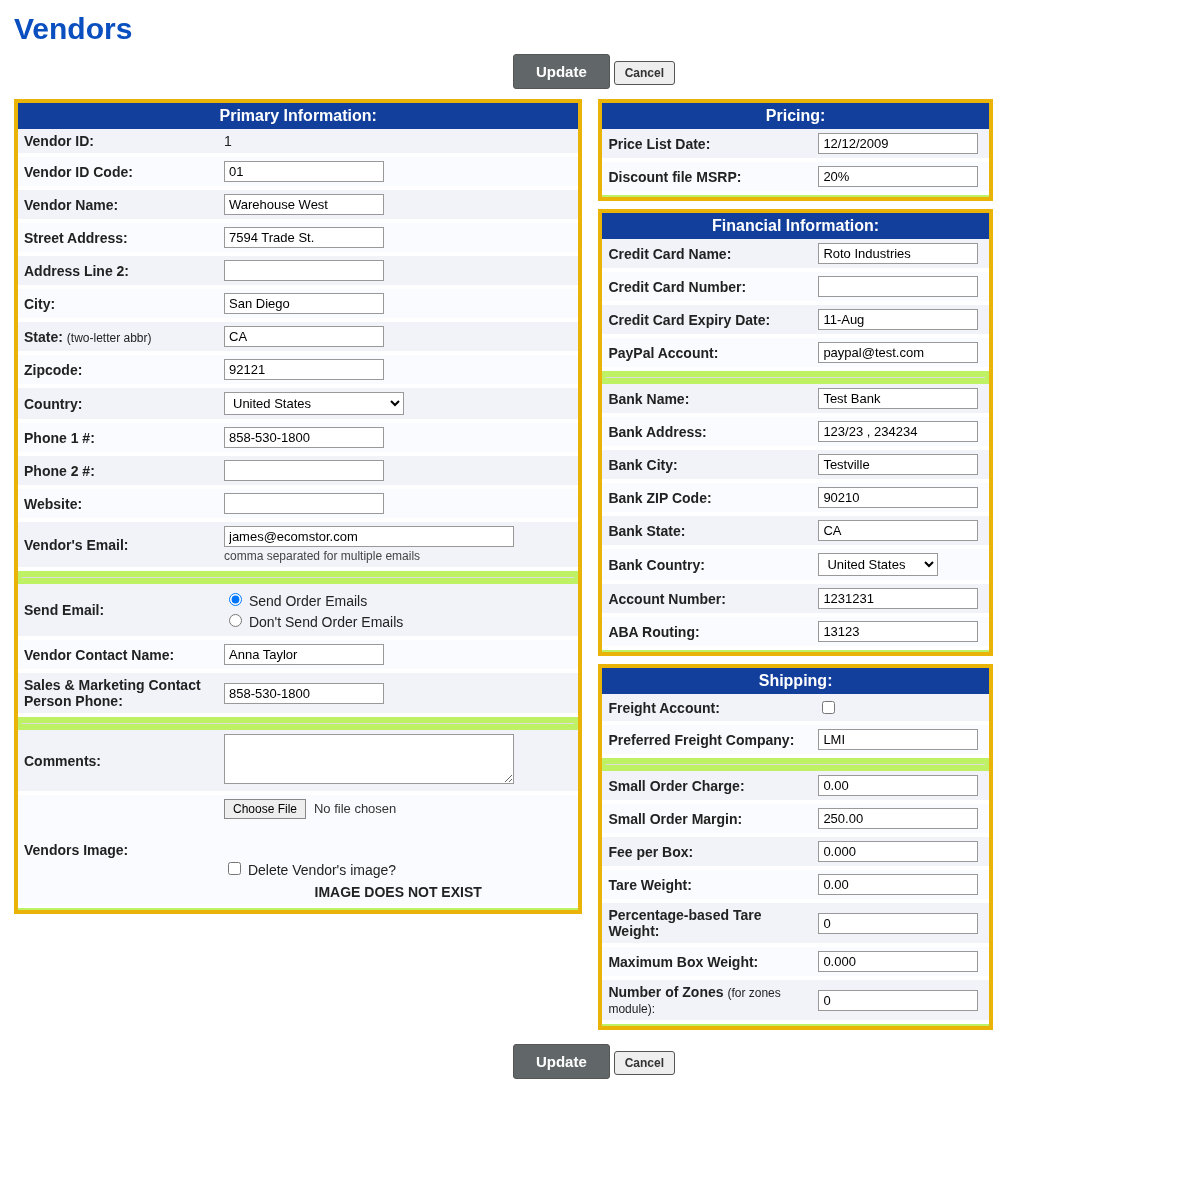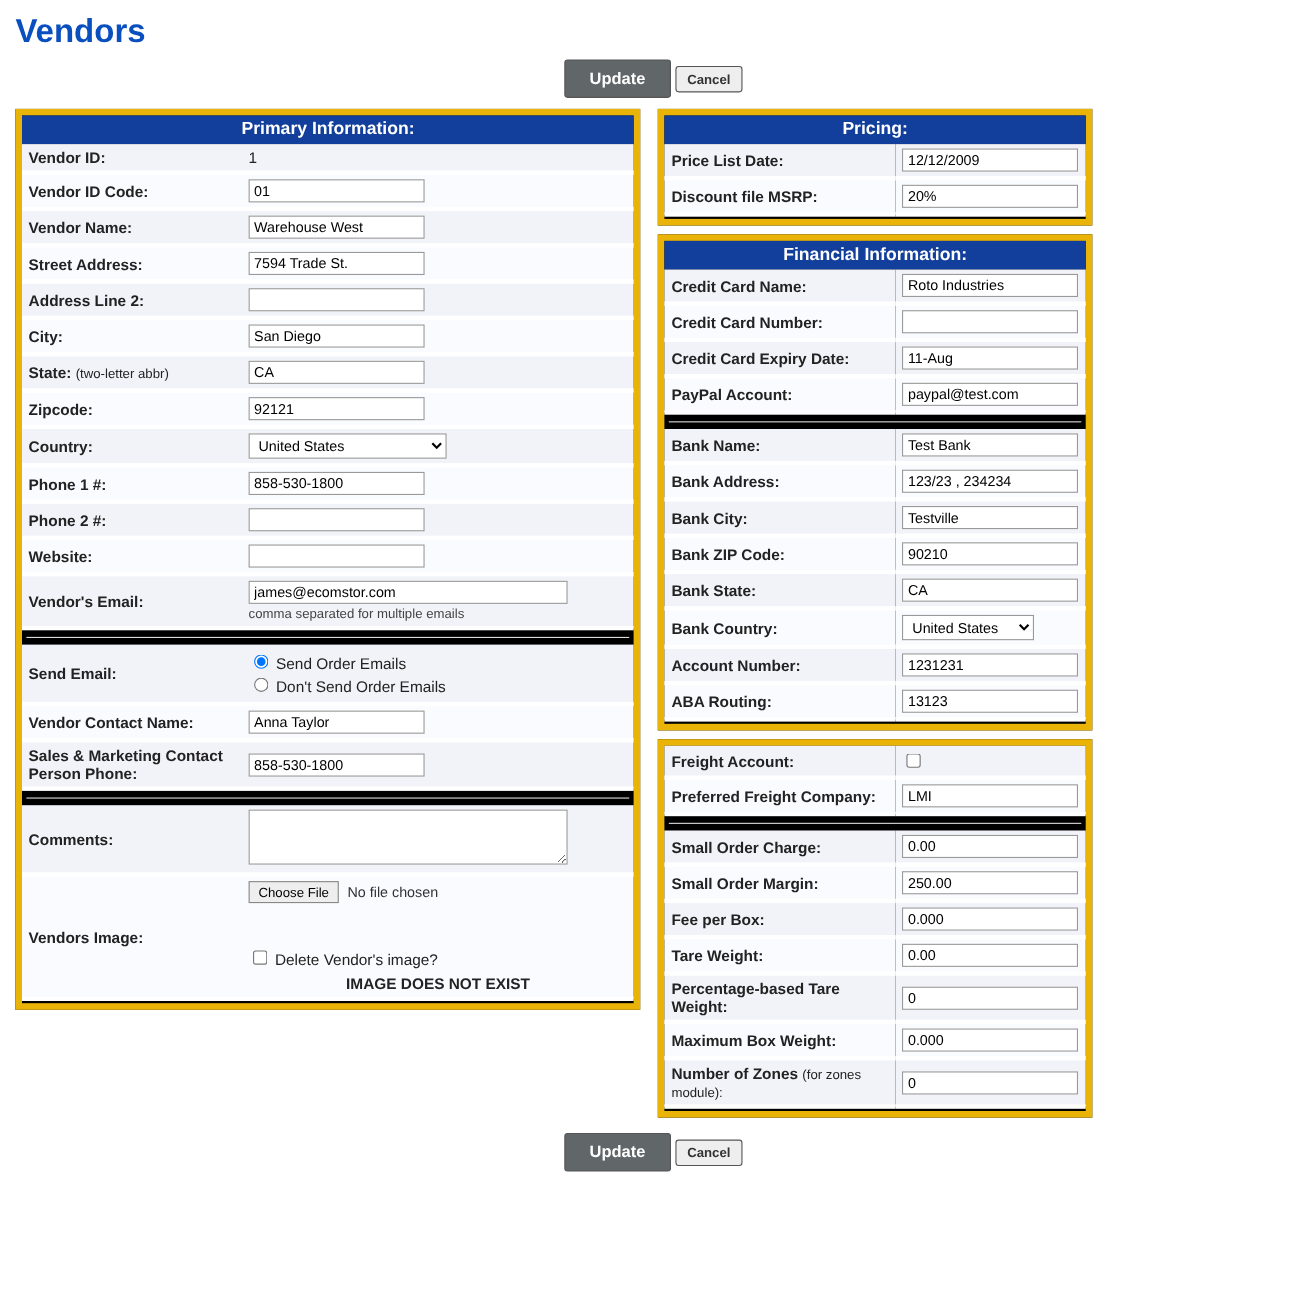--- a/index.html
+++ b/index.html
@@ -29,23 +29,23 @@
     font-weight: 700;
     cursor: pointer;
     font-family: inherit;
   }
   .btn-primary { background:#616668; color:#fff; font-size:15px; padding:8px 22px;}
   .btn-secondary { background:#eee; color:#333; font-size:12px; padding:4px 10px;}
   .columns { display:flex; gap:16px; align-items:flex-start; }
   .col-left { width: 49%; }
   .col-right { width: 34%; }
   .panel {
-    border:6px solid #eab308;
+    border:4px solid #eab308;
     margin-bottom:8px;
-    background:#000000;
+    background:#bef264;
     padding-bottom:2px;
   }
   .panel-header {
     background:#123f9c;
     color:#fff;
     text-align:center;
     font-weight:700;
     font-size:16px;
     padding:4px 0;
   }
@@ -270,20 +270,21 @@
             </tr>
         <tr>
               <td class="label">ABA Routing:</td>
             <td><input type="text" class="w160" value="13123" style=""></td>
             </tr>
       </tbody>
         </table>
     </div>
 
     <div class="panel">
+      <div class="panel-header">Shipping:</div>
       <table class="form">
         <tbody>
             <tr>
               <td class="label" style="width:210px">Freight Account:</td>
             <td><input type="checkbox" style=""></td>
             </tr>
         <tr>
               <td class="label">Preferred Freight Company:</td>
             <td><input type="text" class="w160" value="LMI" style=""></td>
             </tr>

